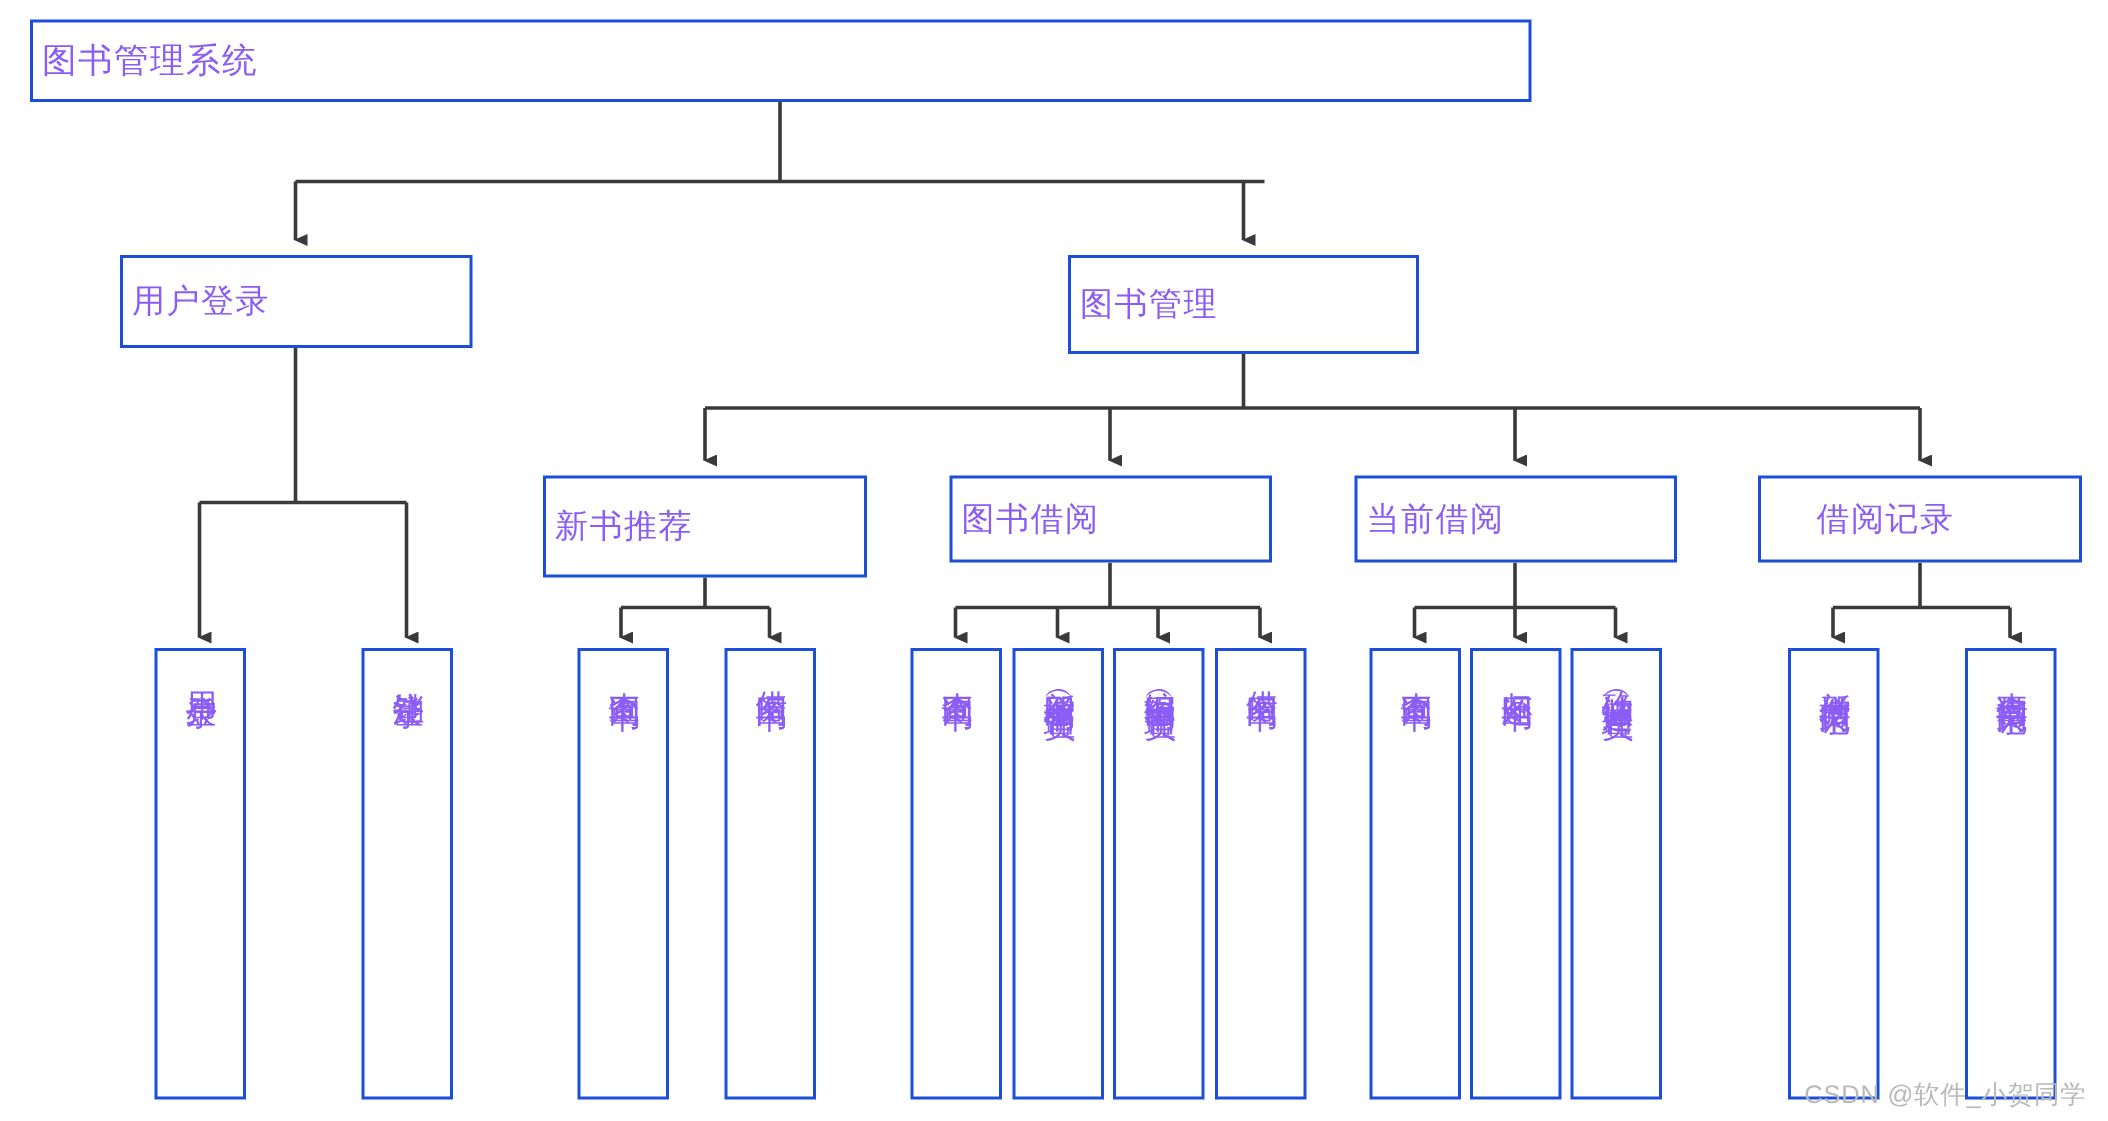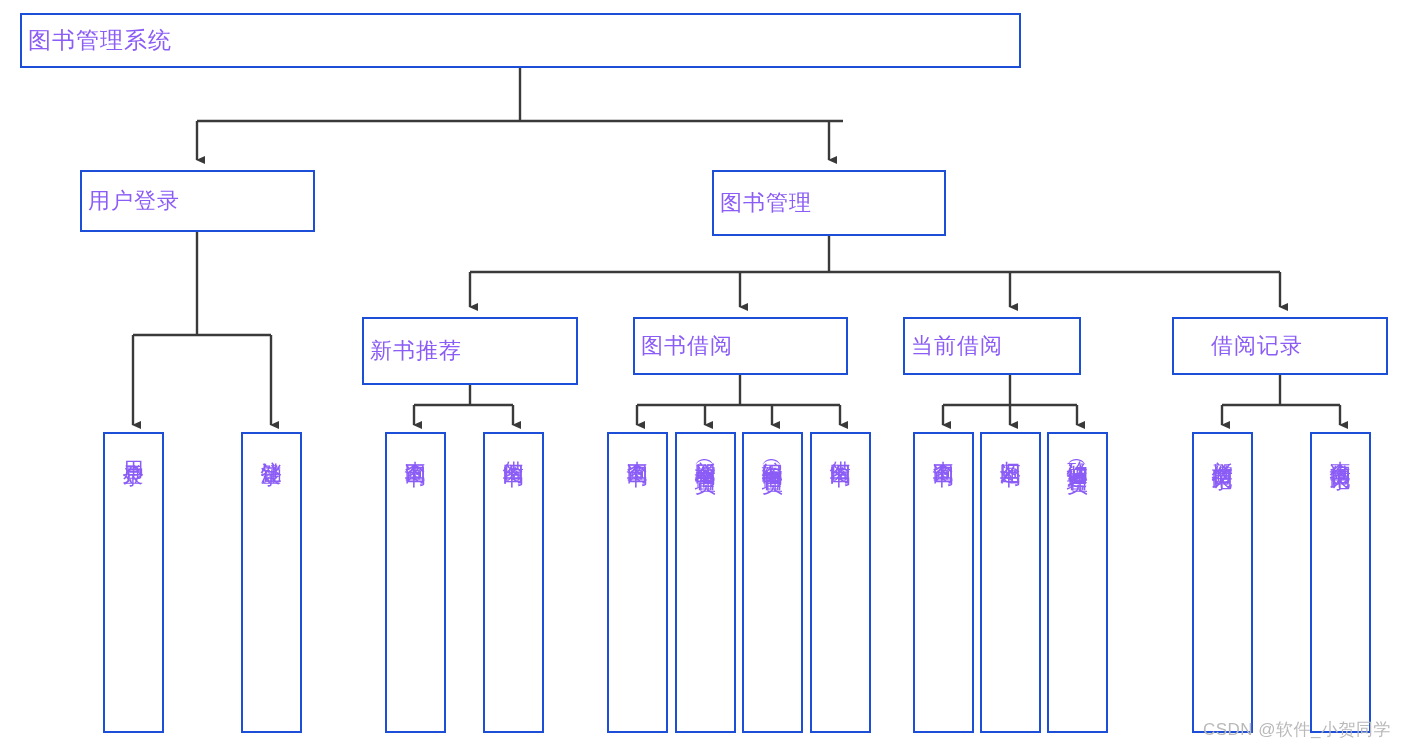--- a/index.html
+++ b/index.html
@@ -136,21 +136,21 @@
   <div class="node horizontal" style="left:712px; top:170px; width:234px; height:66px;">
     <span class="label">图书管理</span>
   </div>
 
   <div class="node horizontal" style="left:362px; top:317px; width:216px; height:68px;">
     <span class="label">新书推荐</span>
   </div>
   <div class="node horizontal" style="left:633px; top:317px; width:215px; height:58px;">
     <span class="label">图书借阅</span>
   </div>
-  <div class="node horizontal" style="left:903px; top:317px; width:178px; height:58px;">
+  <div class="node horizontal" style="left:903px; top:317px; width:215px; height:58px;">
     <span class="label">当前借阅</span>
   </div>
   <div class="node horizontal" style="left:1172px; top:317px; width:216px; height:58px;padding-left:37px;">
     <span class="label">借阅记录</span>
   </div>
 
   <div class="node vertical" style="left:103px; top:432px; width:61px; height:301px;">
     <span class="label">用户登录</span>
   </div>
   <div class="node vertical" style="left:241px; top:432px; width:61px; height:301px;">

